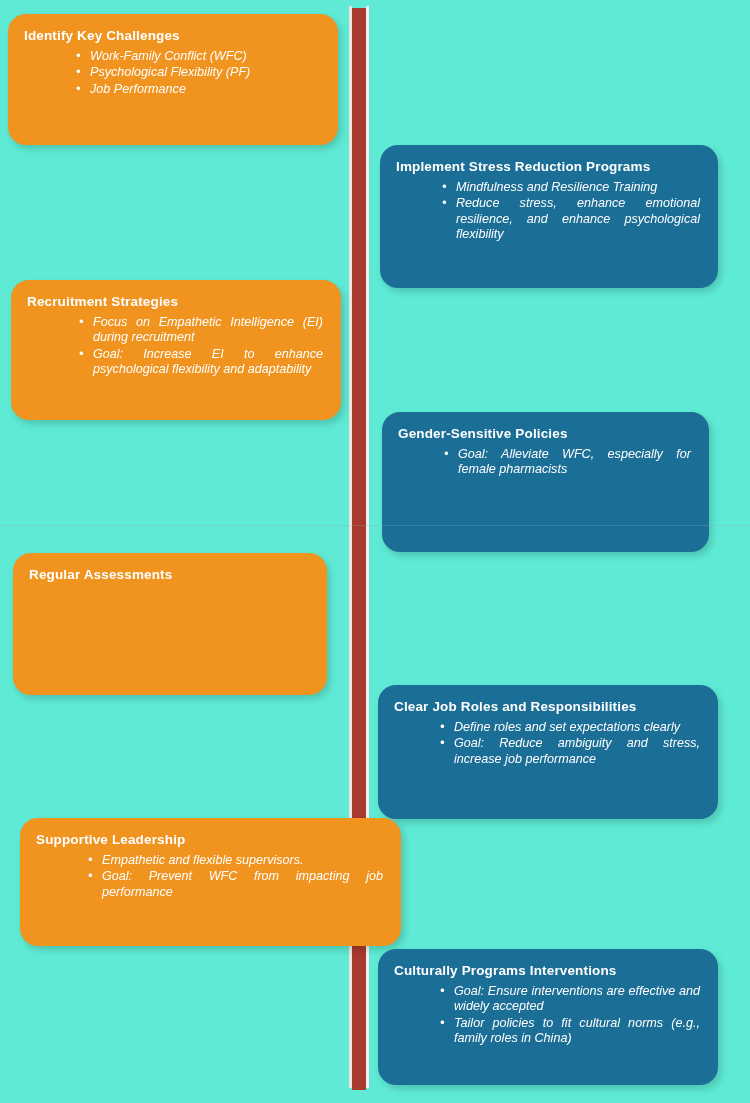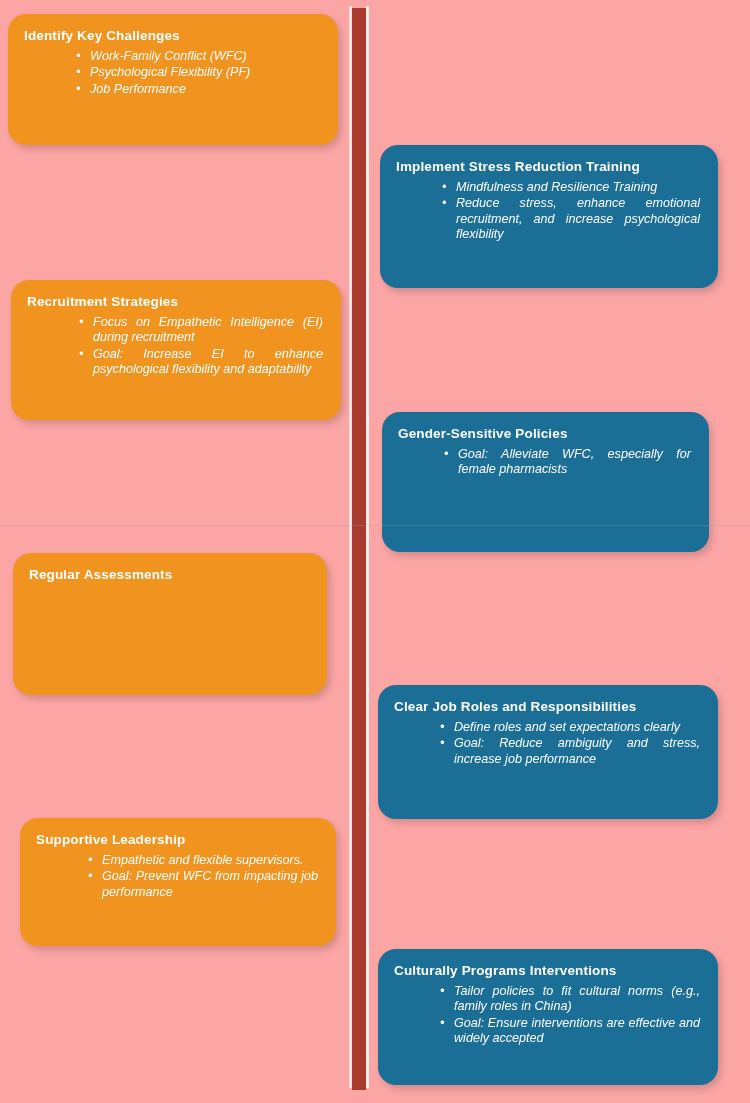--- a/index.html
+++ b/index.html
@@ -9,21 +9,21 @@
     background: #ffffff;
   }
   body {
     font-family: "Liberation Sans", sans-serif;
     -webkit-font-smoothing: antialiased;
   }
   #canvas {
     position: relative;
     width: 750px;
     height: 1103px;
-    background: #fca5a5;
+    background: #5eead4;
     overflow: hidden;
   }
 
   
   .spine {
     position: absolute;
     left: 352px;
     top: 8px;
     width: 14px;
     height: 1082px;
@@ -120,24 +120,24 @@
   <div class="card orange" style="left:8px; top:14px; width:330px; height:131px;">
     <div class="card-title">Identify Key Challenges</div>
     <ul class="card-list" style="padding-left:68px;">
       <li><span class="bul-text">Work-Family Conflict (WFC)</span></li>
       <li><span class="bul-text">Psychological Flexibility (PF)</span></li>
       <li><span class="bul-text">Job Performance</span></li>
     </ul>
   </div>
 
   <div class="card blue" style="left:380px; top:145px; width:338px; height:143px;">
-    <div class="card-title">Implement Stress Reduction Training</div>
+    <div class="card-title">Implement Stress Reduction Programs</div>
     <ul class="card-list" style="padding-left:62px;">
       <li><span class="bul-text">Mindfulness and Resilience Training</span></li>
-      <li><span class="bul-text">Reduce stress, enhance emotional recruitment, and increase psychological flexibility</span></li>
+      <li><span class="bul-text">Reduce stress, enhance emotional resilience, and enhance psychological flexibility</span></li>
     </ul>
   </div>
 
   <div class="card orange" style="left:11px; top:280px; width:330px; height:140px;">
     <div class="card-title">Recruitment Strategies</div>
     <ul class="card-list" style="padding-left:68px;">
       <li><span class="bul-text">Focus on Empathetic Intelligence (EI) during recruitment</span></li>
       <li><span class="bul-text">Goal: Increase EI to enhance psychological flexibility and adaptability</span></li>
     </ul>
   </div>
@@ -154,31 +154,31 @@
   </div>
 
   <div class="card blue" style="left:378px; top:685px; width:340px; height:134px;">
     <div class="card-title">Clear Job Roles and Responsibilities</div>
     <ul class="card-list" style="padding-left:62px;">
       <li><span class="bul-text">Define roles and set expectations clearly</span></li>
       <li><span class="bul-text">Goal: Reduce ambiguity and stress, increase job performance</span></li>
     </ul>
   </div>
 
-  <div class="card orange" style="left:20px; top:818px; width:316px; height:128px;">
+  <div class="card orange" style="left:20px; top:818px; width:381px; height:128px;">
     <div class="card-title">Supportive Leadership</div>
     <ul class="card-list" style="padding-left:68px;">
       <li><span class="bul-text">Empathetic and flexible supervisors.</span></li>
       <li><span class="bul-text">Goal: Prevent WFC from impacting job performance</span></li>
     </ul>
   </div>
 
   <div class="card blue" style="left:378px; top:949px; width:340px; height:136px;">
     <div class="card-title">Culturally Programs Interventions</div>
     <ul class="card-list" style="padding-left:62px;">
+      <li><span class="bul-text">Goal: Ensure interventions are effective and widely accepted</span></li>
       <li><span class="bul-text">Tailor policies to fit cultural norms (e.g., family roles in China)</span></li>
-      <li><span class="bul-text">Goal: Ensure interventions are effective and widely accepted</span></li>
     </ul>
   </div>
 
   <div class="seam"></div>
 
 </div>
 
 </body></html>

